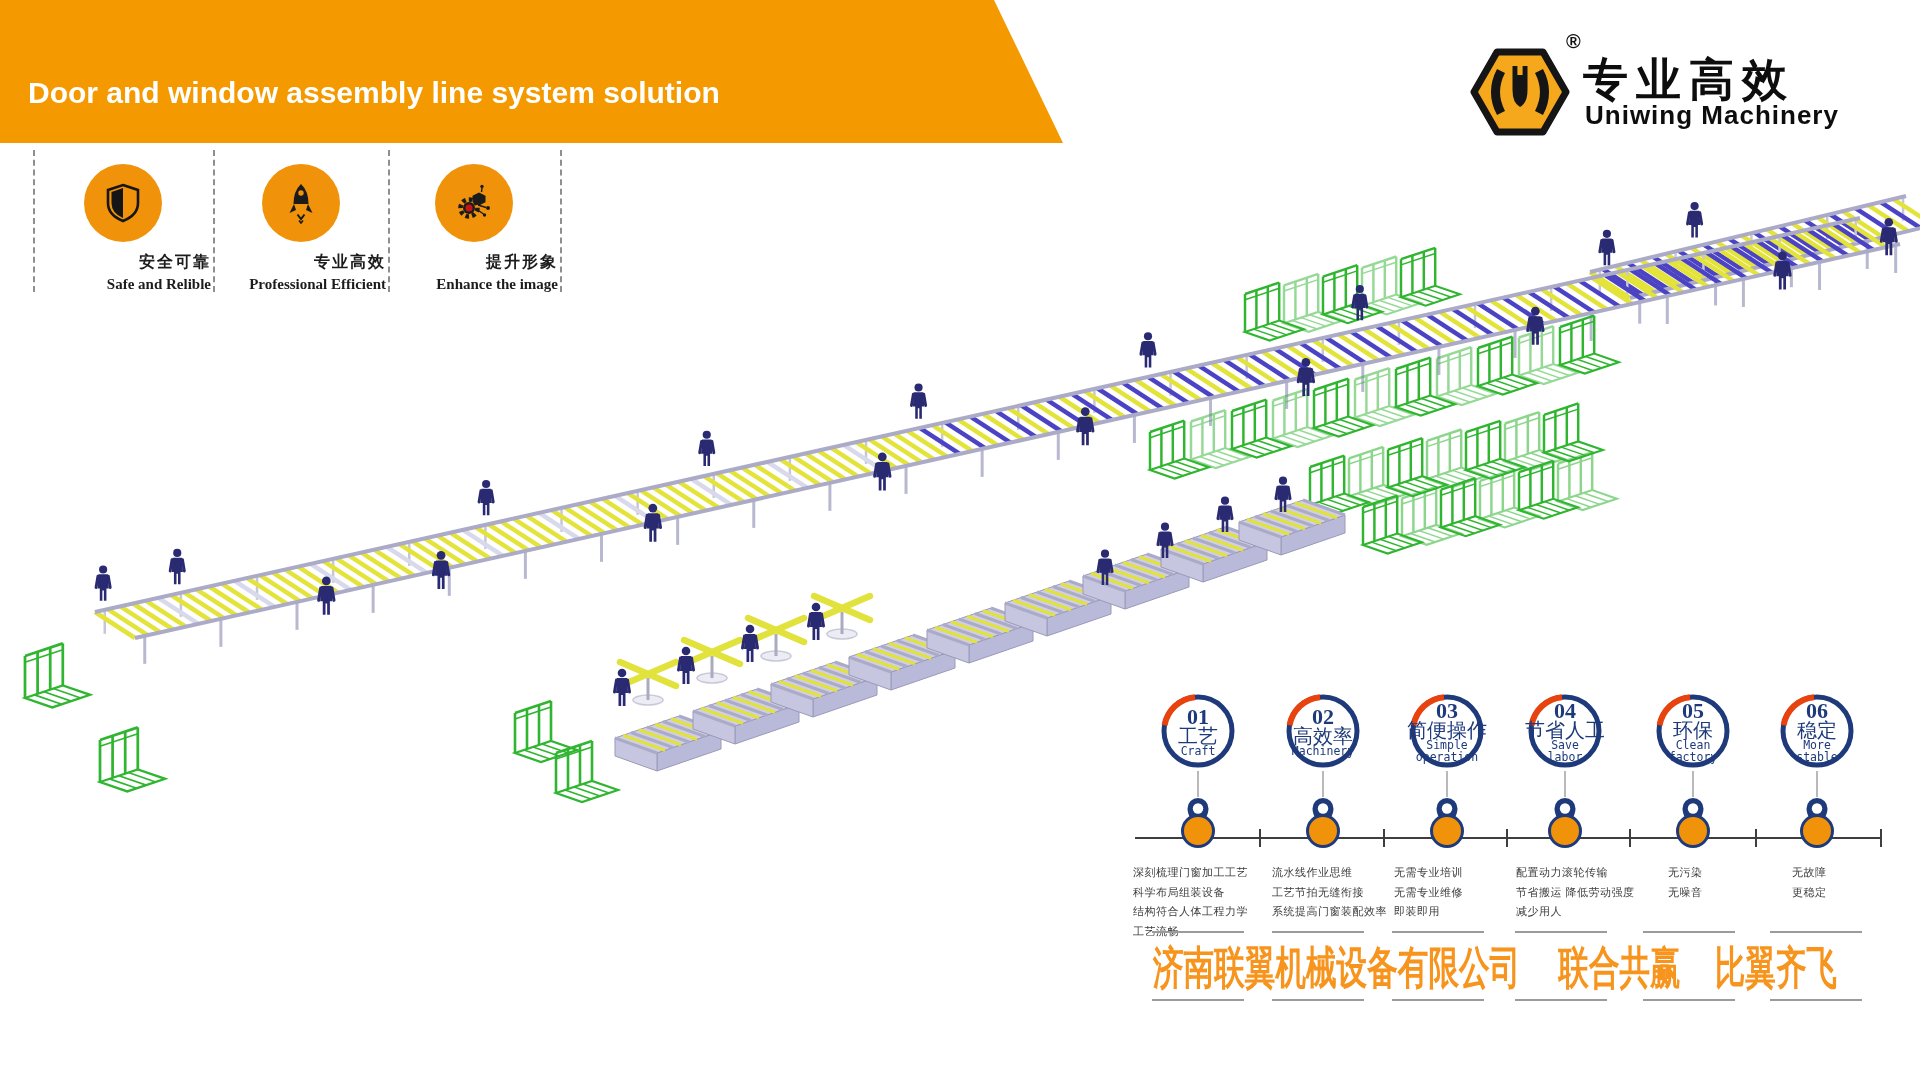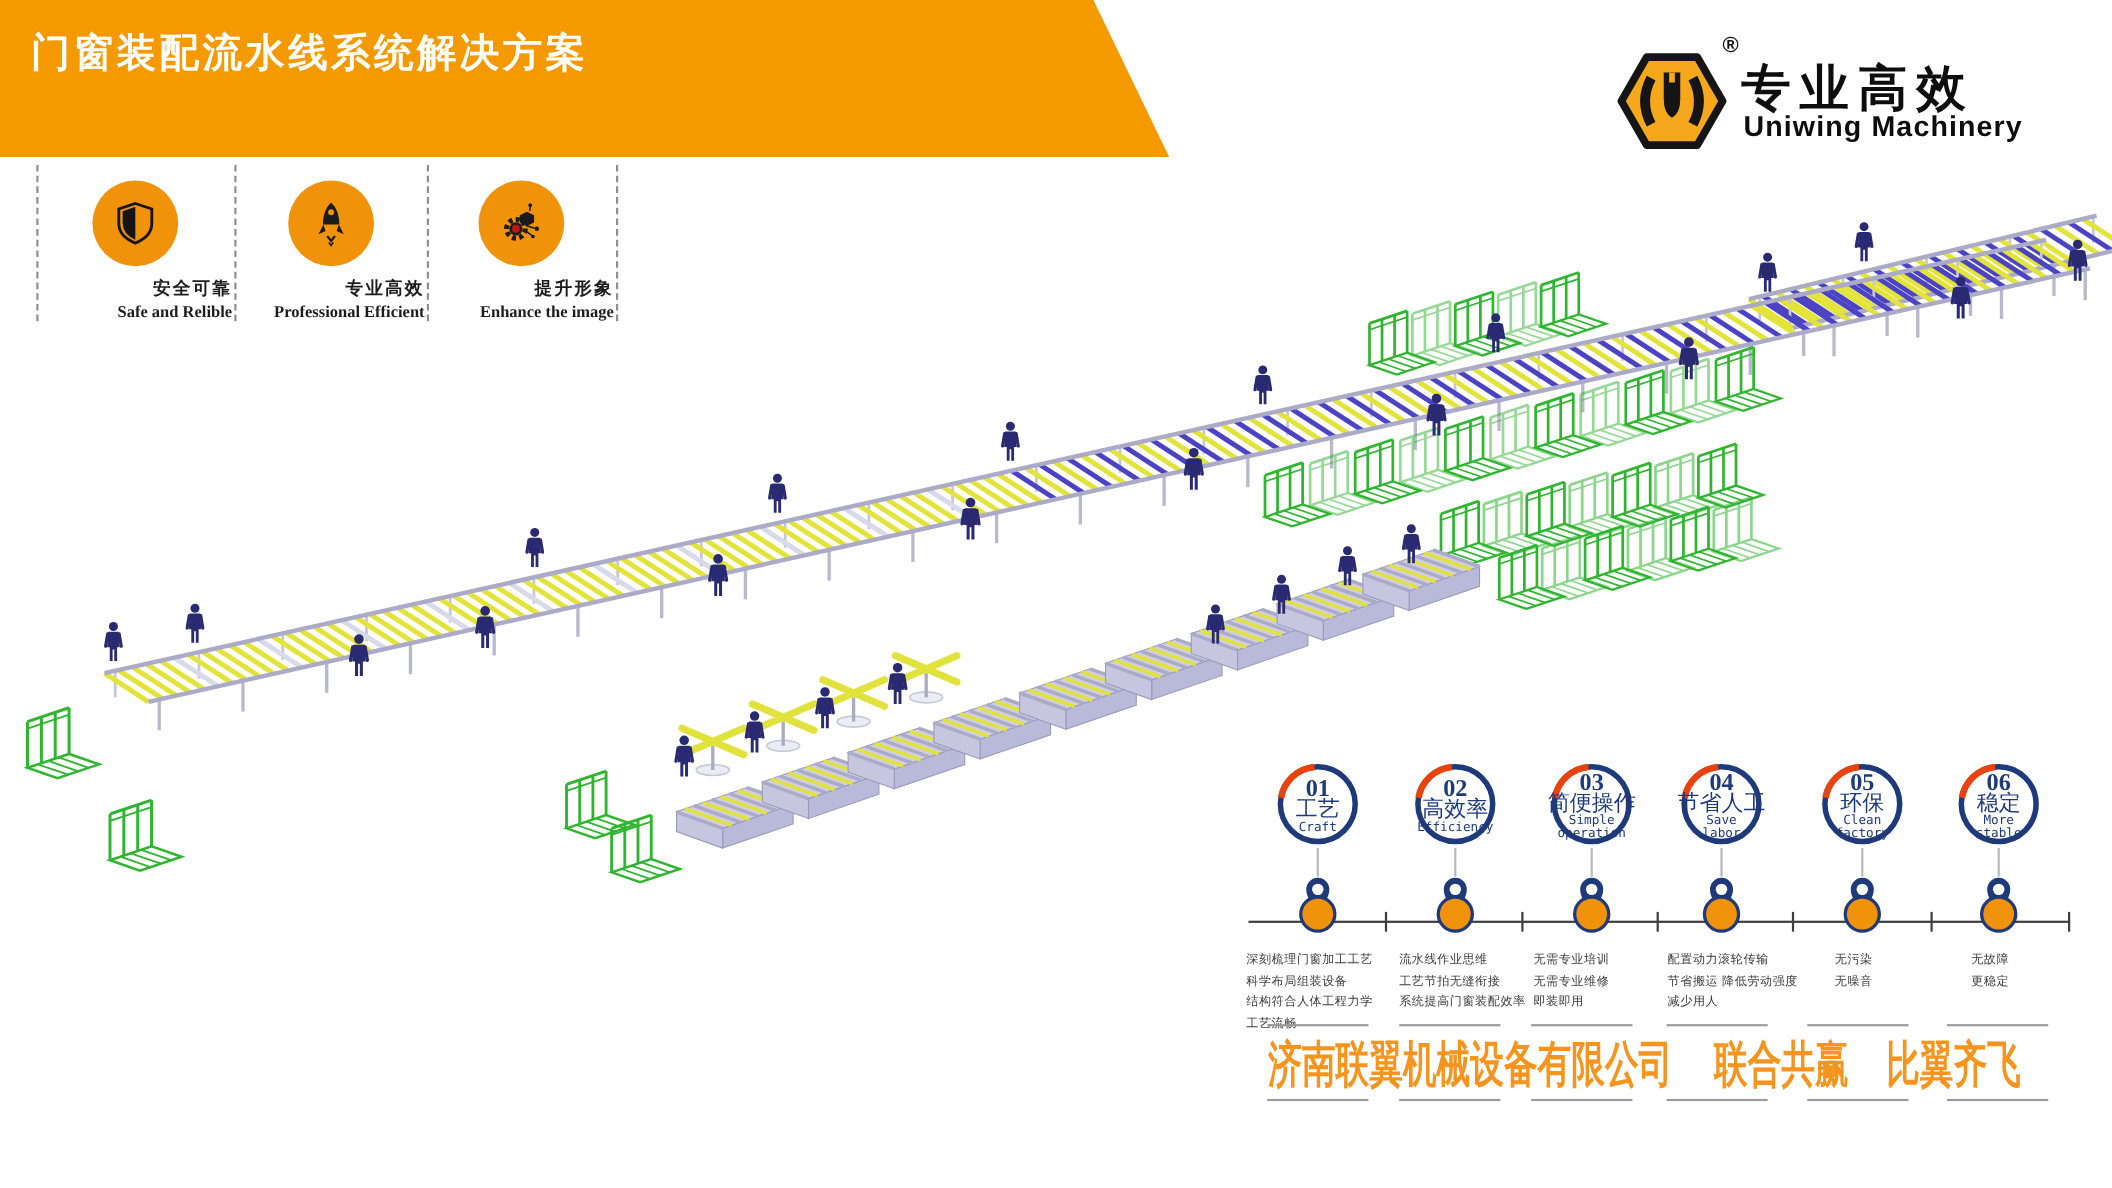--- a/index.html
+++ b/index.html
@@ -56,21 +56,21 @@
   .footer{position:absolute;left:1153px;top:942px;font-size:45px;line-height:52px;font-weight:bold;
           color:#F7941D;white-space:nowrap;transform:scaleX(0.68);transform-origin:left top;z-index:6;}
   .footer span{display:inline-block;}
   .footer .gap1{margin-left:56px;}
   .footer .gap2{margin-left:50px;}
 </style>
 </head>
 <body>
 
 <div class="banner">
-  <div class="banner-zh">门窗装配流水线系统解决方案</div>
+  <div class="banner-en">Door and window assembly line system solution</div>
 </div>
 
 <div class="logo">
   <svg class="logo-hex" width="100" height="96" viewBox="0 0 100 96">
     <polygon points="4,48 27,8 73,8 96,48 73,88 27,88" fill="#F5A81C" stroke="#151515" stroke-width="7" stroke-linejoin="round"></polygon>
     <path d="M31 27 Q20 48 31 69" stroke="#151515" stroke-width="9" fill="none"></path>
     <path d="M69 27 Q80 48 69 69" stroke="#151515" stroke-width="9" fill="none"></path>
     <path d="M42.5 22 h15 v24 q0 13 -7.5 17 q-7.5 -4 -7.5 -17 z" fill="#151515"></path>
     <rect x="47.4" y="22" width="5.2" height="9" fill="#F5A81C"></rect>
   </svg>
@@ -1104,21 +1104,21 @@
 
 <div class="tl-item" style="left:1263px">
   <div class="ring">
     <svg width="76" height="76" viewBox="0 0 76 76">
         <circle cx="38" cy="38" r="34" fill="#fff" stroke="#1E3A7B" stroke-width="5"></circle>
         <path d="M35 4.2 A 34 34 0 0 0 4.6 32.2" fill="none" stroke="#E8430F" stroke-width="6"></path>
       </svg>
     <div class="ring-text">
         <div class="tl-num">02</div>
         <div class="tl-zh">高效率</div>
-        <div class="tl-en">Efficiency</div>
+        <div class="tl-en">Machinery</div>
       </div>
   </div>
   <div class="stick"></div>
   <svg class="pin" width="30" height="36" viewBox="0 0 30 36">
       <path d="M15 35 C9 26 4.5 20.5 4.5 13.5 A10.5 10.5 0 1 1 25.5 13.5 C25.5 20.5 21 26 15 35 Z" fill="#1E3A7B"></path>
       <circle cx="15" cy="13.5" r="5.2" fill="#fff"></circle>
     </svg>
   <div class="dot"></div>
 </div>
 

